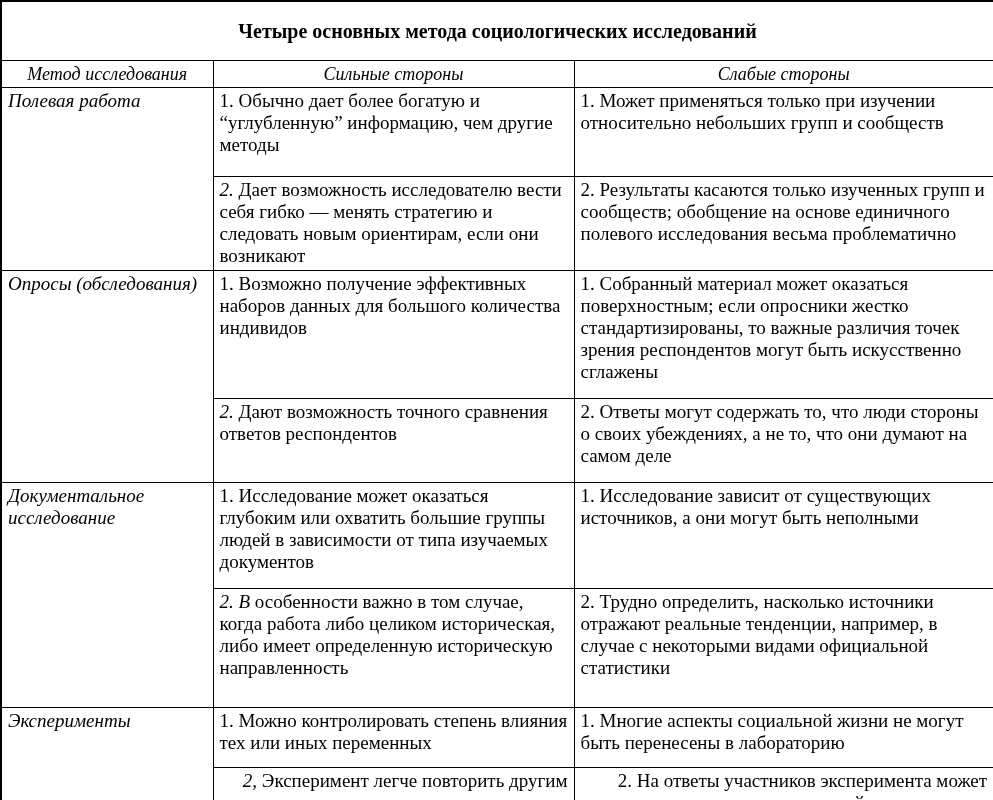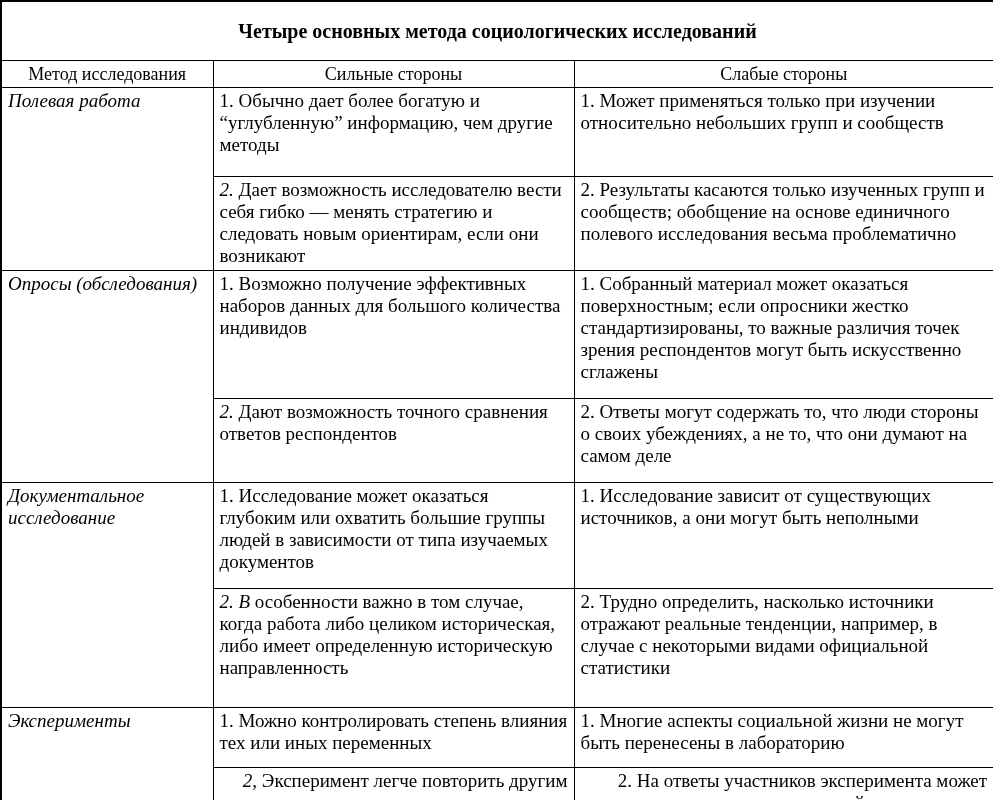--- a/index.html
+++ b/index.html
@@ -22,20 +22,21 @@
   }
   td.title-cell {
     font-weight: bold;
     text-align: center;
     vertical-align: middle;
     font-size: 20px;
     line-height: 24px;
     padding: 17px 4px;
   }
   td.head-cell {
+    font-style: italic;
     text-align: center;
     vertical-align: middle;
     font-size: 18px;
     line-height: 20px;
     padding: 1px 4px;
   }
   td.method-cell {
     font-style: italic;
   }
   span.num.it { font-style: italic; }

